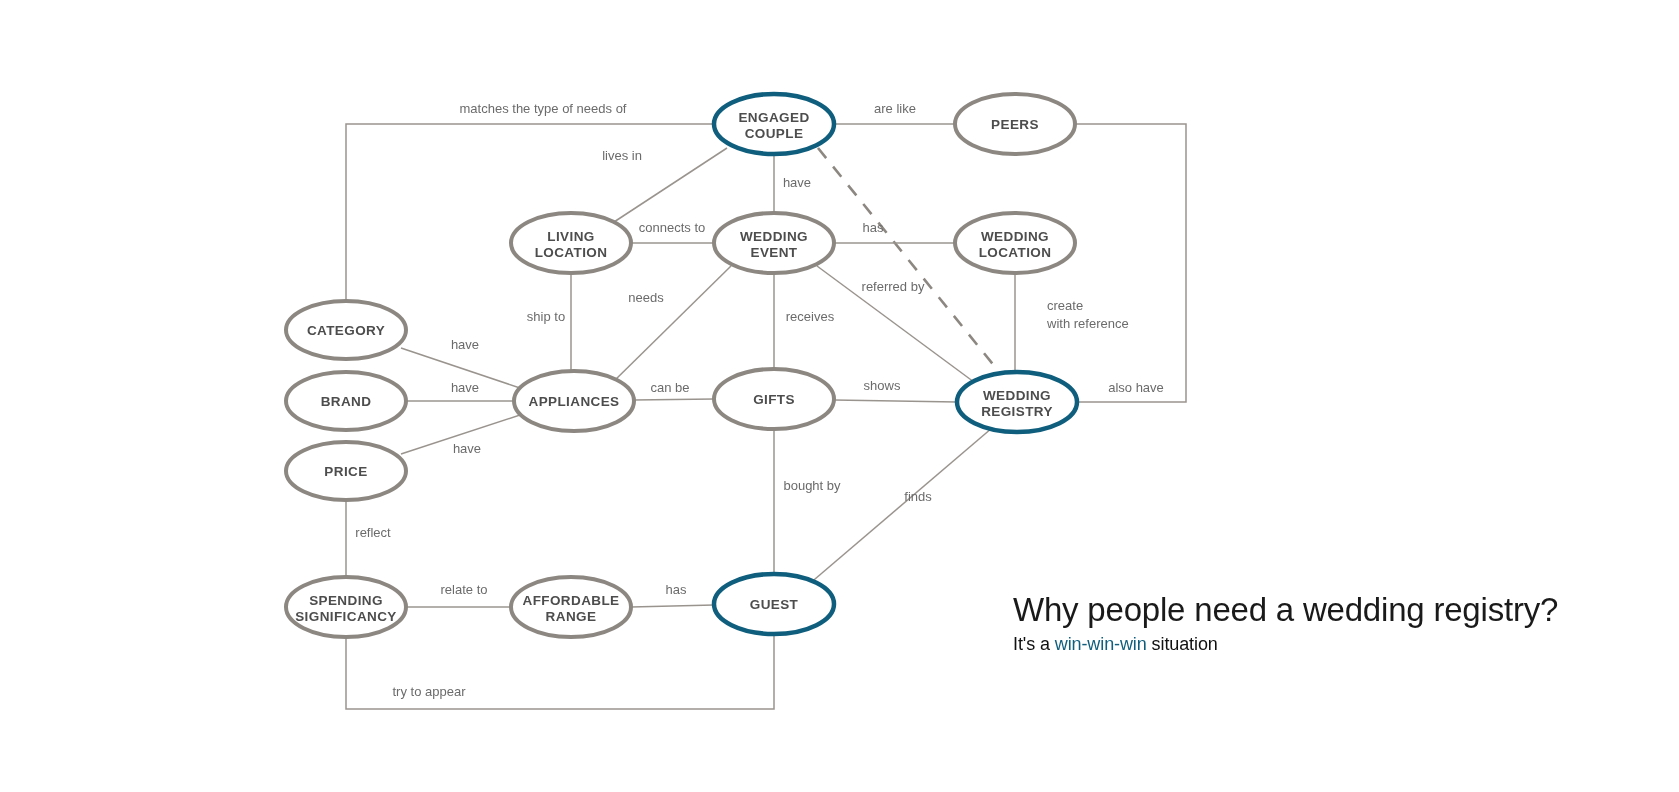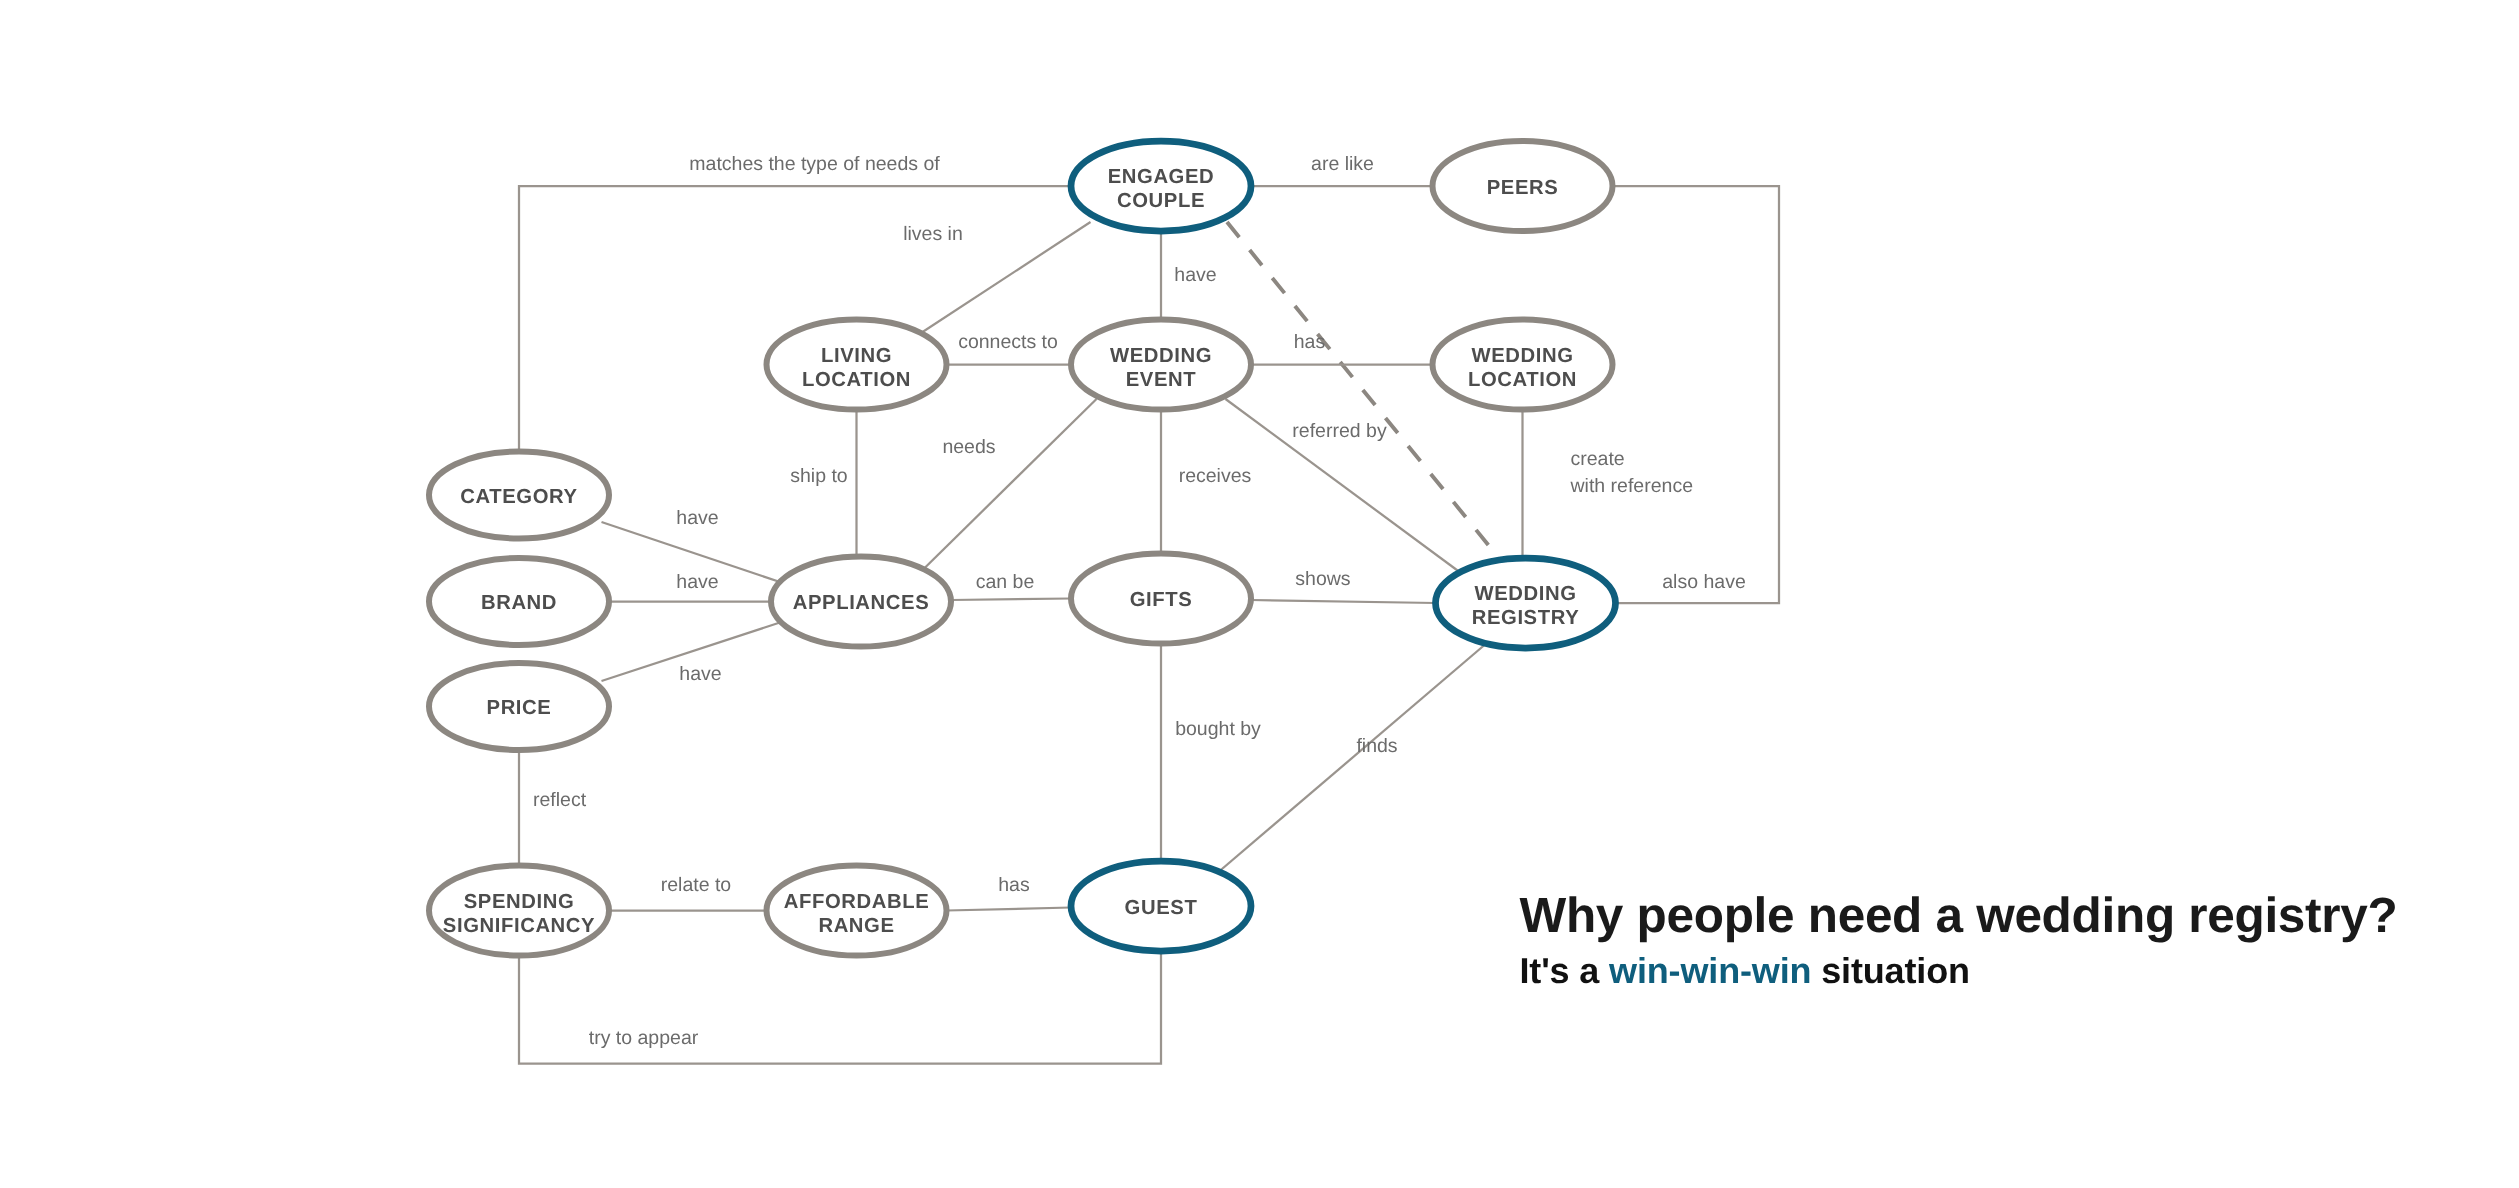--- a/index.html
+++ b/index.html
@@ -35,30 +35,30 @@
   .edge-line.dashed{stroke:#8c8781;stroke-width:2.6;stroke-dasharray:13 11;}
 
   #caption{
     position:absolute;
     left:1013px;
     top:592px;
     width:640px;
   }
   #caption .headline{
     font-size:33px;
-    font-weight:700;
+    font-weight:400;
     color:#1a1a1a;
     line-height:1.12;
     letter-spacing:-0.2px;
     white-space:nowrap;
     font-family:"Liberation Sans","DejaVu Sans",sans-serif;
   }
   #caption .subline{
-    font-size:24px;
-    font-weight:bold;
+    font-size:18px;
+    font-weight:normal;
     color:#111111;
     margin-top:5px;
     letter-spacing:-0.1px;
     white-space:nowrap;
     font-family:"Liberation Sans","DejaVu Sans",sans-serif;
   }
   #caption .subline .accent{color:#0f5e7d;}
 </style>
 </head>
 <body>

